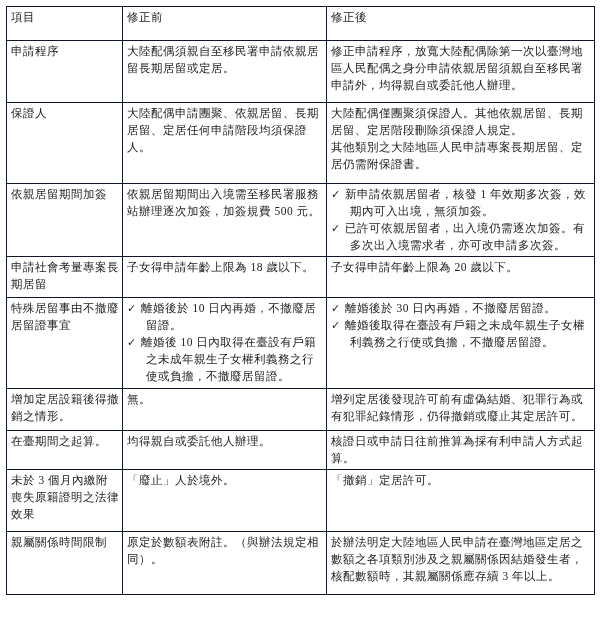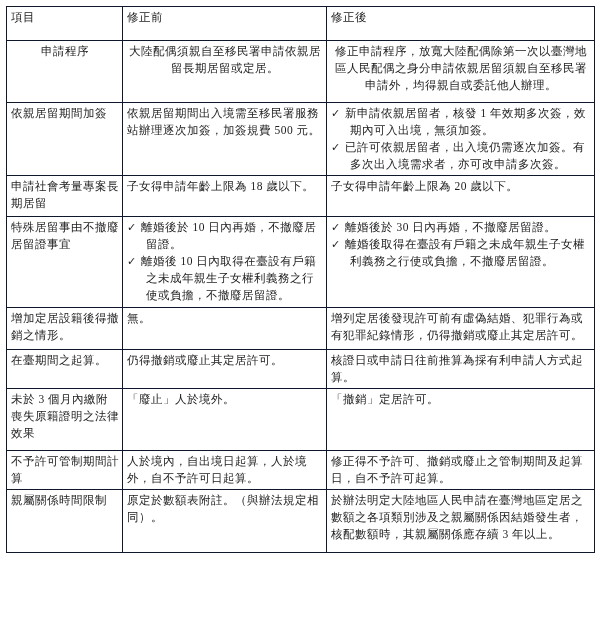--- a/index.html
+++ b/index.html
@@ -32,21 +32,21 @@
     line-height: 17px;
     letter-spacing: 0.5px;
     overflow: hidden;
     word-break: break-all;
   }
   col.c1 { width: 116px; }
   col.c2 { width: 204px; }
   col.c3 { width: 268px; }
 
   tr.hdr { height: 34px; }
-  tr.r0  { height: 62px; text-align: center; }
+  tr.r0  { height: 62px; }
   tr.r1  { height: 81px; }
   tr.r2  { height: 70px; }
   tr.r3  { height: 41px; }
   tr.r4  { height: 91px; margin-left: 48px; }
   tr.r5  { height: 42px; }
   tr.r6  { height: 36px; }
   tr.r7  { height: 62px; }
   tr.r8  { height: 34px; }
   tr.r9  { height: 63px; }
 
@@ -82,20 +82,30 @@
       </tr>
     <tr class="r0">
           <td>申請程序</td>
           <td>
             <div class="para">大陸配偶須親自至移民署申請依親居留長期居留或定居。</div>
           </td>
           <td>
             <div class="para">修正申請程序，放寬大陸配偶除第一次以臺灣地區人民配偶之身分申請依親居留須親自至移民署申請外，均得親自或委託他人辦理。</div>
           </td>
         </tr>
+        <tr class="r1">
+          <td>保證人</td>
+          <td>
+            <div class="para">大陸配偶申請團聚、依親居留、長期居留、定居任何申請階段均須保證人。</div>
+          </td>
+          <td>
+            <div class="para">大陸配偶僅團聚須保證人。其他依親居留、長期居留、定居階段刪除須保證人規定。</div>
+            <div class="para">其他類別之大陸地區人民申請專案長期居留、定居仍需附保證書。</div>
+          </td>
+        </tr>
         <tr class="r2">
           <td>依親居留期間加簽</td>
           <td>
             <div class="para">依親居留期間出入境需至移民署服務站辦理逐次加簽，加簽規費 500 元。</div>
           </td>
           <td>
             <div class="check"><span class="mark">✓</span><span>新申請依親居留者，核發 1 年效期多次簽，效期內可入出境，無須加簽。</span></div>
             <div class="check"><span class="mark">✓</span><span>已許可依親居留者，出入境仍需逐次加簽。有多次出入境需求者，亦可改申請多次簽。</span></div>
           </td>
         </tr>
@@ -124,42 +134,33 @@
           <td>
             <div class="para">無。</div>
           </td>
           <td>
             <div class="para">增列定居後發現許可前有虛偽結婚、犯罪行為或有犯罪紀錄情形，仍得撤銷或廢止其定居許可。</div>
           </td>
         </tr>
         <tr class="r6">
           <td>在臺期間之起算。</td>
           <td>
-            <div class="para">仍得撤銷或廢止其定居許可。</div>
+            <div class="para">均得親自或委託他人辦理。</div>
           </td>
           <td>
             <div class="para">核證日或申請日往前推算為採有利申請人方式起算。</div>
           </td>
         </tr>
         <tr class="r7">
           <td>未於 3 個月內繳附喪失原籍證明之法律效果</td>
           <td>
             <div class="para">「廢止」人於境外。</div>
           </td>
           <td>
             <div class="para">「撤銷」定居許可。</div>
-          </td>
-        </tr>
-        <tr class="r8">
-          <td>不予許可管制期間計算</td>
-          <td>
-            <div class="para">人於境內，自出境日起算，人於境外，自不予許可日起算。</div>
-          </td>
-          <td>
-            <div class="para">修正得不予許可、撤銷或廢止之管制期間及起算日，自不予許可起算。</div>
           </td>
         </tr>
         <tr class="r9">
           <td>親屬關係時間限制</td>
           <td>
             <div class="para">原定於數額表附註。（與辦法規定相同）。</div>
           </td>
           <td>
             <div class="para">於辦法明定大陸地區人民申請在臺灣地區定居之數額之各項類別涉及之親屬關係因結婚發生者，核配數額時，其親屬關係應存續 3 年以上。</div>
           </td>

